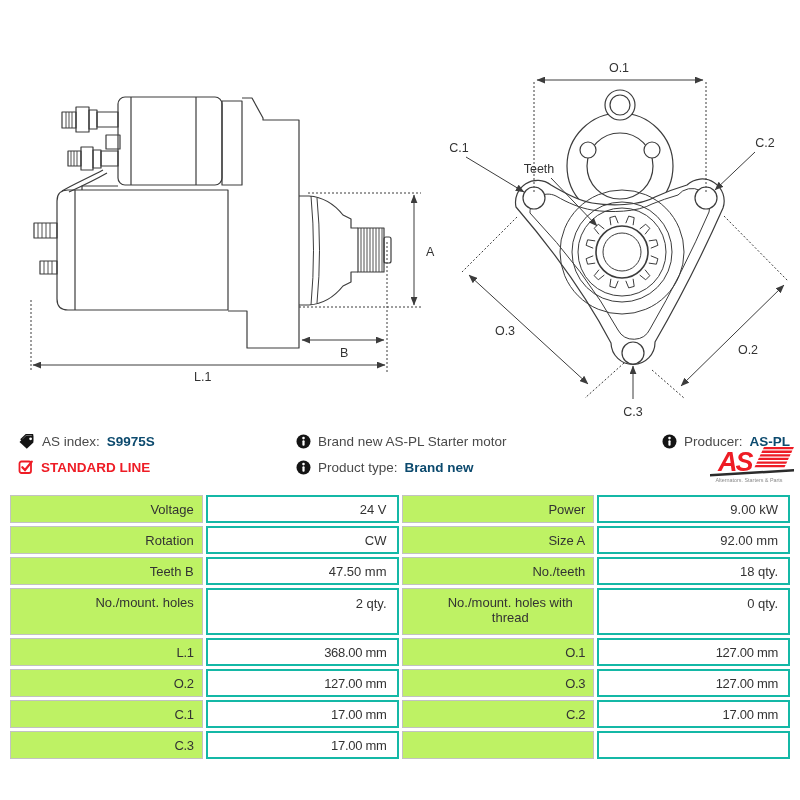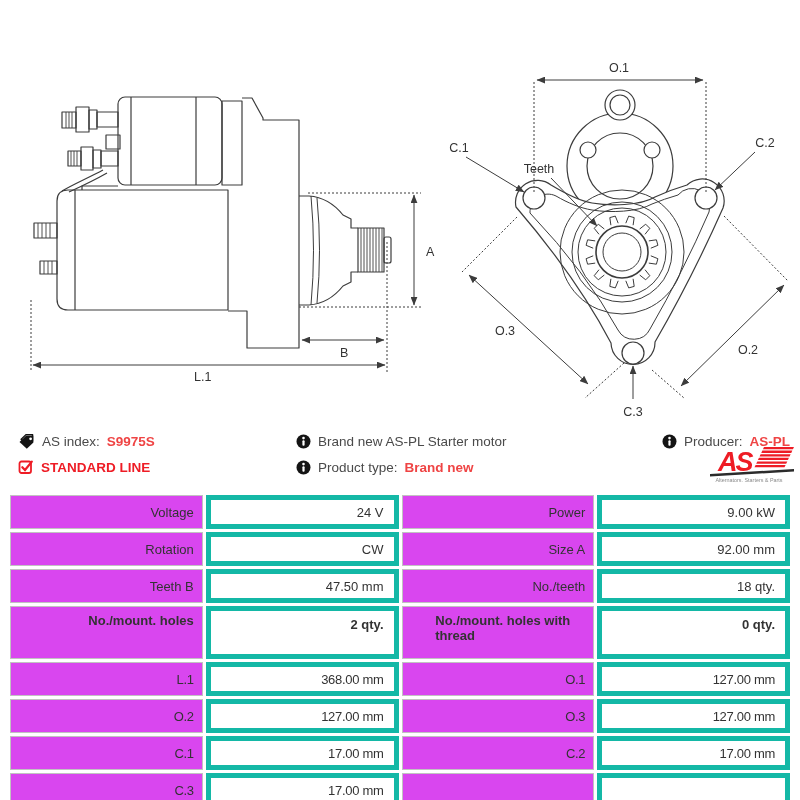--- a/index.html
+++ b/index.html
@@ -2,31 +2,31 @@
 <html><head>
 <meta charset="utf-8">
 <style>
   html,body{margin:0;padding:0;background:#fff;}
   .page{position:relative;width:800px;height:800px;background:#fff;overflow:hidden;
         font-family:"Liberation Sans",sans-serif;}
   svg.drawing{position:absolute;left:0;top:0;}
   svg.drawing text{fill:#333;stroke:none;font-family:"Liberation Sans",sans-serif;font-size:12.5px;}
   .info-item{position:absolute;display:flex;align-items:center;gap:7px;height:20px;
              font-size:13.5px;color:#4a4a4a;white-space:nowrap;justify-content:space-between;}
-  .info-item .bold{font-weight:bold;color:#ef4444;}
+  .info-item .bold{font-weight:bold;color:#0c4a6e;}
   .info-item.red-line{color:#ee1c25;font-weight:bold;}
   .ic{flex:0 0 auto;display:block;}
   table.specs{position:absolute;left:7px;top:492px;width:786px;table-layout:fixed;
               border-collapse:separate;border-spacing:3px;font-size:13px;color:#333;}
   table.specs td{height:18px;vertical-align:middle;text-align:right;overflow:hidden;}
-  td.lab{background:#d946ef;border:1px solid #c2c2c2;padding:3px 8px 3px 4px;}
-  td.val{background:#fff;border:5px solid #14b8a6;padding:3px 10px 3px 4px;margin-left:20px;}
-  tr.tall td{height:34px;vertical-align:top;padding-top:6px;font-weight:bold;}
+  td.lab{background:#bef264;border:1px solid #c2c2c2;padding:3px 8px 3px 4px;}
+  td.val{background:#fff;border:2px solid #14b8a6;padding:3px 10px 3px 4px;margin-left:20px;}
+  tr.tall td{height:34px;vertical-align:top;padding-top:6px;}
   tr.dim td{letter-spacing:-0.3px;}
-  .wrapcap{display:inline-block;max-width:150px;text-align:left;}
+  .wrapcap{display:inline-block;max-width:150px;text-align:center;}
   .logo{position:absolute;right:5px;top:444px;width:95px;height:38px;}
 </style>
 </head>
 <body>
 
 <div class="page">
 
   <svg class="drawing" width="800" height="420" viewBox="0 0 800 420">
     <defs>
       <marker id="arr" viewBox="0 0 10 8" refX="9.5" refY="4" markerWidth="9" markerHeight="7" orient="auto-start-reverse">

